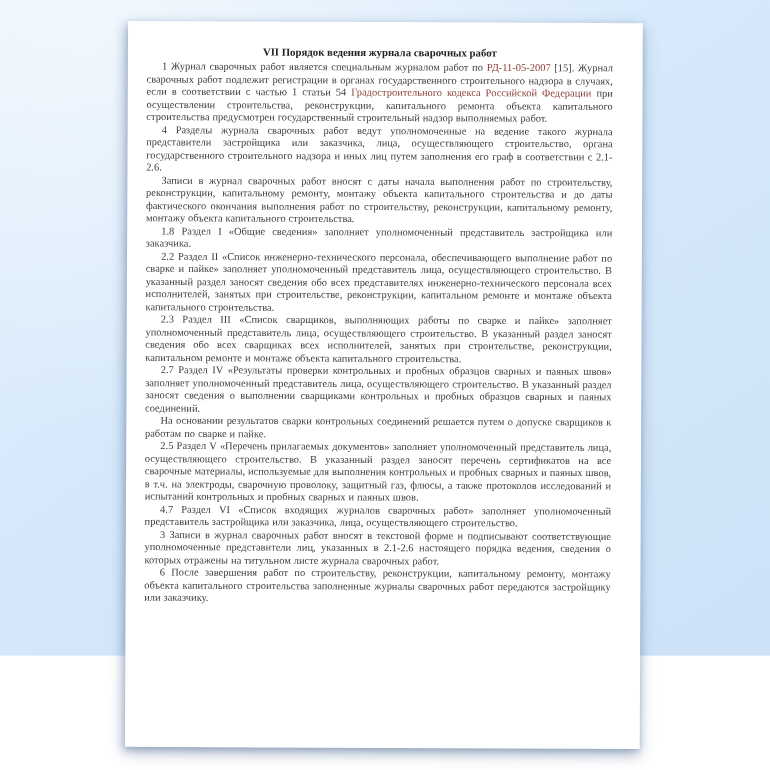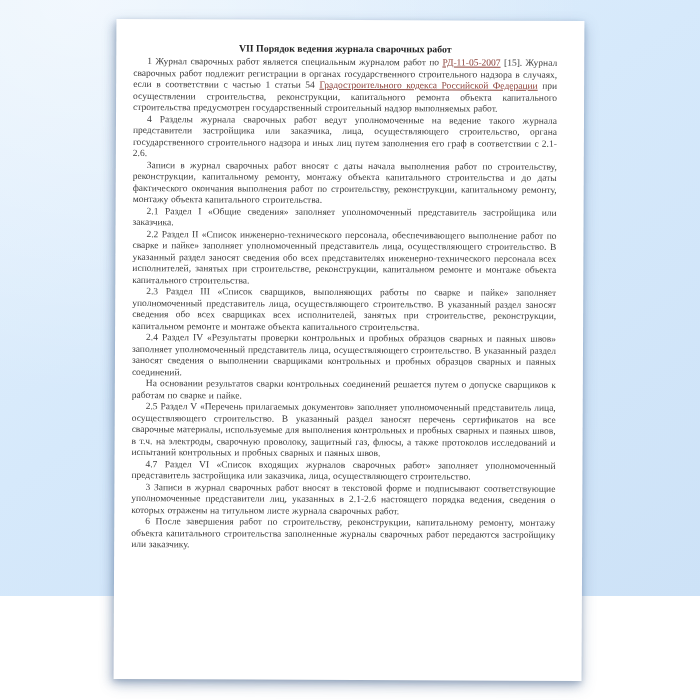--- a/index.html
+++ b/index.html
@@ -45,39 +45,38 @@
     font-size: 9.5px;
     line-height: 11.5px;
     text-align: justify;
     text-indent: 14px;
     color: var(--text, #3c3c3c);
     word-spacing: 0.3px;
   }
 
   .doc-body a.doc-link {
     color: var(--link, #8b4139);
-    text-decoration: underline;
     text-underline-offset: 1px;
     cursor: pointer;
   }
 </style>
 </head>
 <body>
 
 <div class="scene">
   <div class="paper">
     <h1 class="doc-title">VII Порядок ведения журнала сварочных работ</h1>
     <div class="doc-body" id="doc-body">
         <p class="para"><span>1 Журнал сварочных работ является специальным журналом работ по </span><a class="doc-link">РД-11-05-2007</a><span> [15]. Журнал сварочных работ подлежит регистрации в органах государственного строительного надзора в случаях, если в соответствии с частью 1 статьи 54 </span><a class="doc-link">Градостроительного кодекса Российской Федерации</a><span> при осуществлении строительства, реконструкции, капитального ремонта объекта капитального строительства предусмотрен государственный строительный надзор выполняемых работ.</span></p>
         <p class="para"><span>4 Разделы журнала сварочных работ ведут уполномоченные на ведение такого журнала представители застройщика или заказчика, лица, осуществляющего строительство, органа государственного строительного надзора и иных лиц путем заполнения его граф в соответствии с 2.1-2.6.</span></p>
         <p class="para"><span>Записи в журнал сварочных работ вносят с даты начала выполнения работ по строительству, реконструкции, капитальному ремонту, монтажу объекта капитального строительства и до даты фактического окончания выполнения работ по строительству, реконструкции, капитальному ремонту, монтажу объекта капитального строительства.</span></p>
-        <p class="para"><span>2.1 Раздел I «Общие сведения» заполняет уполномоченный представитель застройщика или заказчика.</span></p>
+        <p class="para"><span>1.8 Раздел I «Общие сведения» заполняет уполномоченный представитель застройщика или заказчика.</span></p>
         <p class="para"><span>2.2 Раздел II «Список инженерно-технического персонала, обеспечивающего выполнение работ по сварке и пайке» заполняет уполномоченный представитель лица, осуществляющего строительство. В указанный раздел заносят сведения обо всех представителях инженерно-технического персонала всех исполнителей, занятых при строительстве, реконструкции, капитальном ремонте и монтаже объекта капитального строительства.</span></p>
         <p class="para"><span>2.3 Раздел III «Список сварщиков, выполняющих работы по сварке и пайке» заполняет уполномоченный представитель лица, осуществляющего строительство. В указанный раздел заносят сведения обо всех сварщиках всех исполнителей, занятых при строительстве, реконструкции, капитальном ремонте и монтаже объекта капитального строительства.</span></p>
-        <p class="para"><span>2.4 Раздел IV «Результаты проверки контрольных и пробных образцов сварных и паяных швов» заполняет уполномоченный представитель лица, осуществляющего строительство. В указанный раздел заносят сведения о выполнении сварщиками контрольных и пробных образцов сварных и паяных соединений.</span></p>
+        <p class="para"><span>2.7 Раздел IV «Результаты проверки контрольных и пробных образцов сварных и паяных швов» заполняет уполномоченный представитель лица, осуществляющего строительство. В указанный раздел заносят сведения о выполнении сварщиками контрольных и пробных образцов сварных и паяных соединений.</span></p>
         <p class="para"><span>На основании результатов сварки контрольных соединений решается путем о допуске сварщиков к работам по сварке и пайке.</span></p>
         <p class="para"><span>2.5 Раздел V «Перечень прилагаемых документов» заполняет уполномоченный представитель лица, осуществляющего строительство. В указанный раздел заносят перечень сертификатов на все сварочные материалы, используемые для выполнения контрольных и пробных сварных и паяных швов, в т.ч. на электроды, сварочную проволоку, защитный газ, флюсы, а также протоколов исследований и испытаний контрольных и пробных сварных и паяных швов.</span></p>
         <p class="para"><span>4.7 Раздел VI «Список входящих журналов сварочных работ» заполняет уполномоченный представитель застройщика или заказчика, лица, осуществляющего строительство.</span></p>
         <p class="para"><span>3 Записи в журнал сварочных работ вносят в текстовой форме и подписывают соответствующие уполномоченные представители лиц, указанных в 2.1-2.6 настоящего порядка ведения, сведения о которых отражены на титульном листе журнала сварочных работ.</span></p>
         <p class="para"><span>6 После завершения работ по строительству, реконструкции, капитальному ремонту, монтажу объекта капитального строительства заполненные журналы сварочных работ передаются застройщику или заказчику.</span></p>
       </div>
   </div>
 </div>
 
 </body></html>

